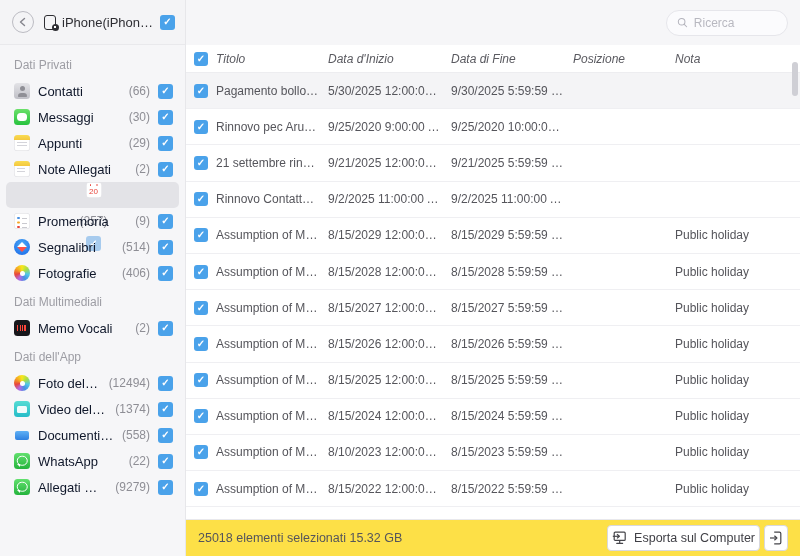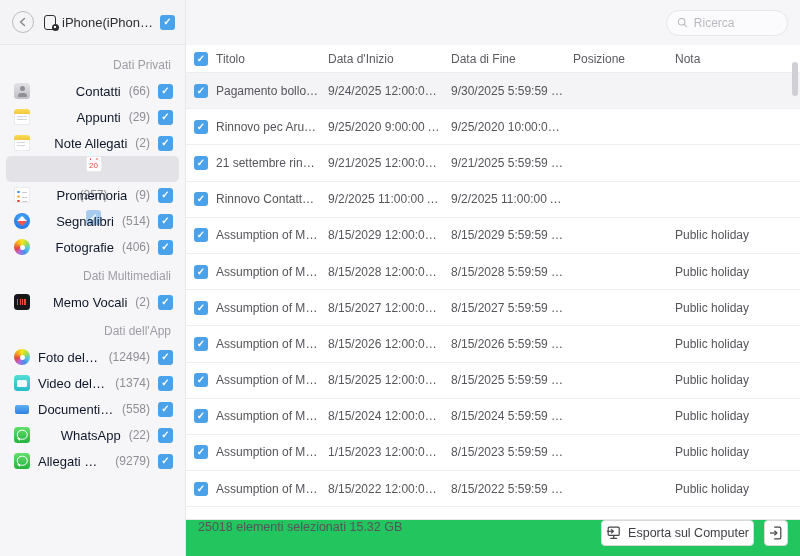--- a/index.html
+++ b/index.html
@@ -36,21 +36,21 @@
     text-overflow: ellipsis; flex: 1;
   }
   .checkbox {
     width: 15px; height: 15px; border-radius: 3px; background: #4aa2ea;
     display: flex; align-items: center; justify-content: center; flex: 0 0 15px; cursor: pointer;
   }
   .checkbox::after { content: "✓"; color: #fff; font-size: 10px; line-height: 1; font-weight: bold; }
   .checkbox.light { background: #a7cbee; }
   .checkbox.sm { width: 14px; height: 14px; flex: 0 0 14px; }
 
-  .sidebar-scroll { flex: 1; padding: 4px 0 0 0; overflow: hidden; text-align: right; }
+  .sidebar-scroll { flex: 1; padding: 4px 0 0 0; overflow: hidden; }
   .section-label { font-size: 12px; color: #9d9da4; padding: 9px 14px 6px 14px; }
   .sb-item {
     display: flex; align-items: center; gap: 8px; height: 26px;
     margin: 0 6px; padding: 0 6px 0 8px; border-radius: 5px; cursor: pointer;
   }
   .sb-item.selected { background: #e3e3e7; flex-direction: column; }
   .sb-ic { width: 16px; height: 16px; border-radius: 3.5px; position: relative; flex: 0 0 16px; }
   .sb-label { font-size: 13px; color: #0f172a; flex: 1; white-space: nowrap; overflow: hidden; text-overflow: ellipsis; }
   .sb-count { font-size: 12px; color: #8e8e95; white-space: nowrap; }
 
@@ -104,34 +104,34 @@
     font-size: 12px; color: #6b6b72; font-family: "Liberation Sans", sans-serif;
   }
   .search-box input::placeholder { color: #b8b8c0; }
 
   .grid-cols {
     display: grid;
     grid-template-columns: 22px 112px 123px 122px 102px 1fr;
     align-items: center; padding-left: 8px;
   }
   .table-header { height: 28px; background: #fff; border-bottom: 1px solid #ededf0; flex: 0 0 28px; }
-  .table-header .hcell { font-size: 12px; color: #5a5a60; }
+  .table-header .hcell { font-size: 12px; color: #5a5a60; font-style: italic; }
   .table-body { flex: 1; overflow: hidden; }
   .t-row { height: 36.2px; border-bottom: 1px solid #efeff2; background: #fff; cursor: pointer; }
   .t-row.hl { background: #f4f4f6; }
   .t-row .cell { font-size: 12px; color: #55555b; white-space: nowrap; overflow: hidden; text-overflow: ellipsis; padding-right: 8px; }
 
   .scrollbar-thumb {
     position: absolute; right: 2px; top: 62px; width: 6px; height: 34px;
     border-radius: 3px; background: #cfcfd5; cursor: pointer;
   }
 
   .footer {
-    height: 37px; flex: 0 0 37px; background: #22c55e; border-top: 1px solid #e8e8ec;
-    display: flex; align-items: flex-start; padding: 0 12px; gap: 10px;
+    height: 37px; flex: 0 0 37px; background: #fde047; border-top: 1px solid #e8e8ec;
+    display: flex; align-items: center; padding: 0 12px; gap: 4px;
   }
   .footer-summary { font-size: 12.5px; color: #55555b; flex: 1; }
   .footer-btn {
     height: 26px; background: #fff; border: 1px solid #d8d8dd; border-radius: 4px;
     display: flex; align-items: center; gap: 7px; padding: 0 4px;
     font-size: 12.5px; color: #3f3f45; cursor: pointer; font-family: "Liberation Sans", sans-serif;
   }
   .icon-svg { display: block; }
 </style>
 </head>
@@ -154,20 +154,26 @@
   <div class="sb-section">
     <div class="section-label">Dati Privati</div>
     <div class="section-items">
   <div class="sb-item">
     <span class="sb-ic contacts-icon"></span>
     <span class="sb-label">Contatti</span>
     <span class="sb-count">(66)</span>
     <span class="checkbox"></span>
   </div>
 
+  <div class="sb-item">
+    <span class="sb-ic messages-icon"></span>
+    <span class="sb-label">Messaggi</span>
+    <span class="sb-count">(30)</span>
+    <span class="checkbox"></span>
+  </div>
 
   <div class="sb-item">
     <span class="sb-ic notes-icon"></span>
     <span class="sb-label">Appunti</span>
     <span class="sb-count">(29)</span>
     <span class="checkbox"></span>
   </div>
 
   <div class="sb-item">
     <span class="sb-ic note-attachments-icon"></span>
@@ -278,21 +284,21 @@
       <span class="hcell">Data d'Inizio</span>
       <span class="hcell">Data di Fine</span>
       <span class="hcell">Posizione</span>
       <span class="hcell">Nota</span>
     </div>
 
     <div class="table-body">
   <div class="t-row grid-cols hl">
     <span class="checkbox sm"></span>
     <span class="cell c-title">Pagamento bollo 2° tr...</span>
-    <span class="cell c-start">9/24/2025 12:00:00 AM</span>
+    <span class="cell c-start">5/30/2025 12:00:00 AM</span>
     <span class="cell c-end">9/30/2025 5:59:59 PM</span>
     <span class="cell c-pos"></span>
     <span class="cell c-note"></span>
   </div>
 
   <div class="t-row grid-cols">
     <span class="checkbox sm"></span>
     <span class="cell c-title">Rinnovo pec Aruba 30...</span>
     <span class="cell c-start">9/25/2020 9:00:00 AM</span>
     <span class="cell c-end">9/25/2020 10:00:00 AM</span>
@@ -368,21 +374,21 @@
     <span class="cell c-title">Assumption of Mary</span>
     <span class="cell c-start">8/15/2024 12:00:00 AM</span>
     <span class="cell c-end">8/15/2024 5:59:59 PM</span>
     <span class="cell c-pos"></span>
     <span class="cell c-note">Public holiday</span>
   </div>
 
   <div class="t-row grid-cols">
     <span class="checkbox sm"></span>
     <span class="cell c-title">Assumption of Mary</span>
-    <span class="cell c-start">1/15/2023 12:00:00 AM</span>
+    <span class="cell c-start">8/10/2023 12:00:00 AM</span>
     <span class="cell c-end">8/15/2023 5:59:59 PM</span>
     <span class="cell c-pos"></span>
     <span class="cell c-note">Public holiday</span>
   </div>
 
   <div class="t-row grid-cols">
     <span class="checkbox sm"></span>
     <span class="cell c-title">Assumption of Mary</span>
     <span class="cell c-start">8/15/2022 12:00:00 AM</span>
     <span class="cell c-end">8/15/2022 5:59:59 PM</span>

